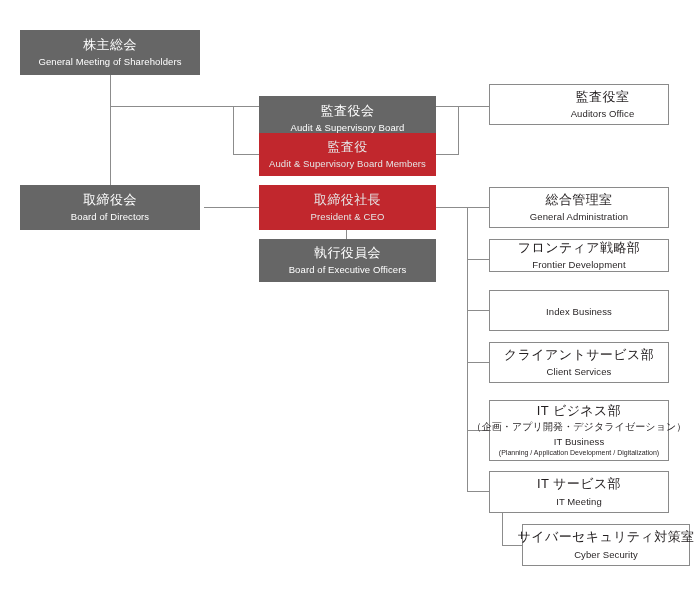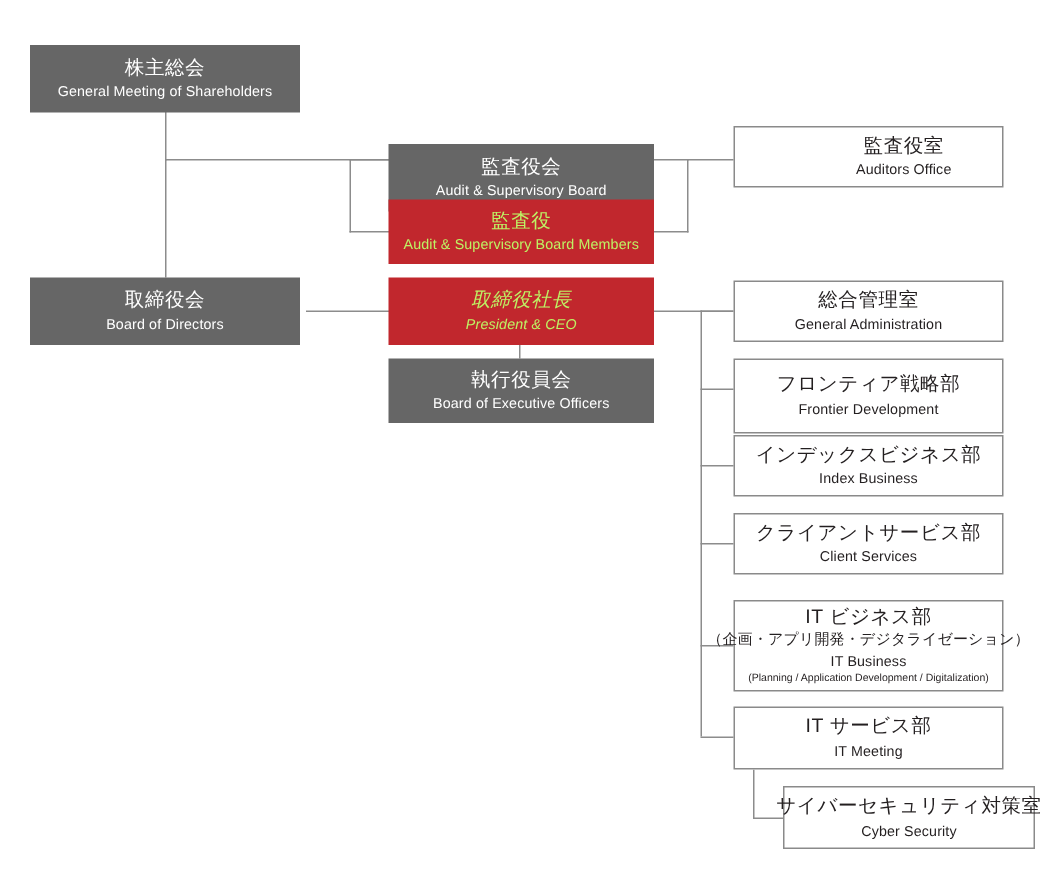--- a/index.html
+++ b/index.html
@@ -64,21 +64,21 @@
   }
 
   
   .node.gray {
     background: #666666;
     color: #ffffff;
     border: none;
   }
   .node.red {
     background: #c1272d;
-    color: #bef264;
+    color: #e5e5e5;
     border: none;
   }
   .node.outline {
     background: #ffffff;
     color: #231f20;
     border: 1px solid #8a8a8a;
   }
 </style>
 </head>
 <body>
@@ -138,42 +138,41 @@
   <div class="node red" style="left:259px; top:133px; width:177px; height:43px;">
     <span class="jp">監査役</span>
     <span class="en">Audit &amp; Supervisory Board Members</span>
   </div>
 
   <div class="node gray" style="left:20px; top:185px; width:180px; height:45px;">
     <span class="jp">取締役会</span>
     <span class="en">Board of Directors</span>
   </div>
 
-  <div class="node red" style="left:259px; top:185px; width:177px; height:45px;font-style:italic;">
+  <div class="node red" style="left:259px; top:185px; width:177px; height:45px;">
     <span class="jp">取締役社長</span>
     <span class="en">President &amp; CEO</span>
   </div>
 
   <div class="node gray" style="left:259px; top:239px; width:177px; height:43px;">
     <span class="jp">執行役員会</span>
     <span class="en">Board of Executive Officers</span>
   </div>
 
   <div class="node outline" style="left:489px; top:187px; width:180px; height:41px;">
     <span class="jp">総合管理室</span>
     <span class="en">General Administration</span>
   </div>
 
-  <div class="node outline" style="left:489px; top:239px; width:180px; height:50px;">
+  <div class="node outline" style="left:489px; top:239px; width:180px; height:33px;">
     <span class="jp">フロンティア戦略部</span>
     <span class="en">Frontier Development</span>
   </div>
 
   <div class="node outline" style="left:489px; top:290px; width:180px; height:41px;">
-    <span class="jp">インデックスビジネス部</span>
     <span class="en">Index Business</span>
   </div>
 
   <div class="node outline" style="left:489px; top:342px; width:180px; height:41px;">
     <span class="jp">クライアントサービス部</span>
     <span class="en">Client Services</span>
   </div>
 
   <div class="node outline" style="left:489px; top:400px; width:180px; height:61px;">
     <span class="jp">IT ビジネス部</span>

